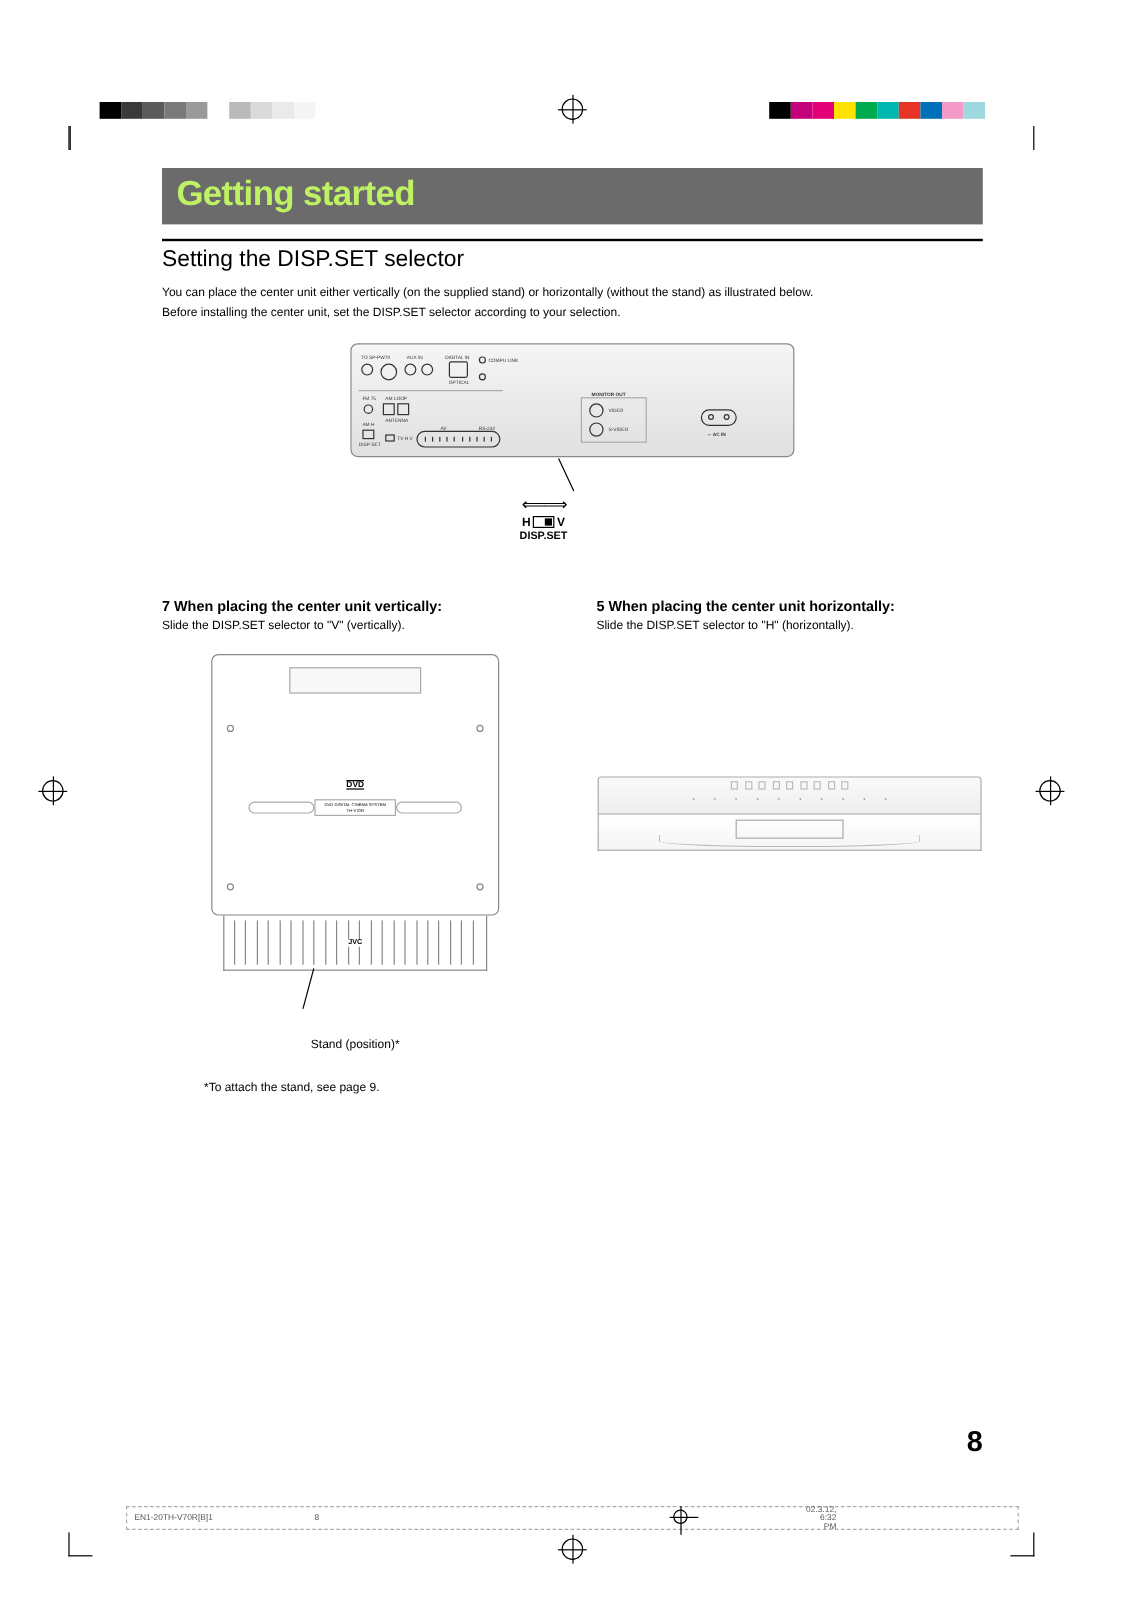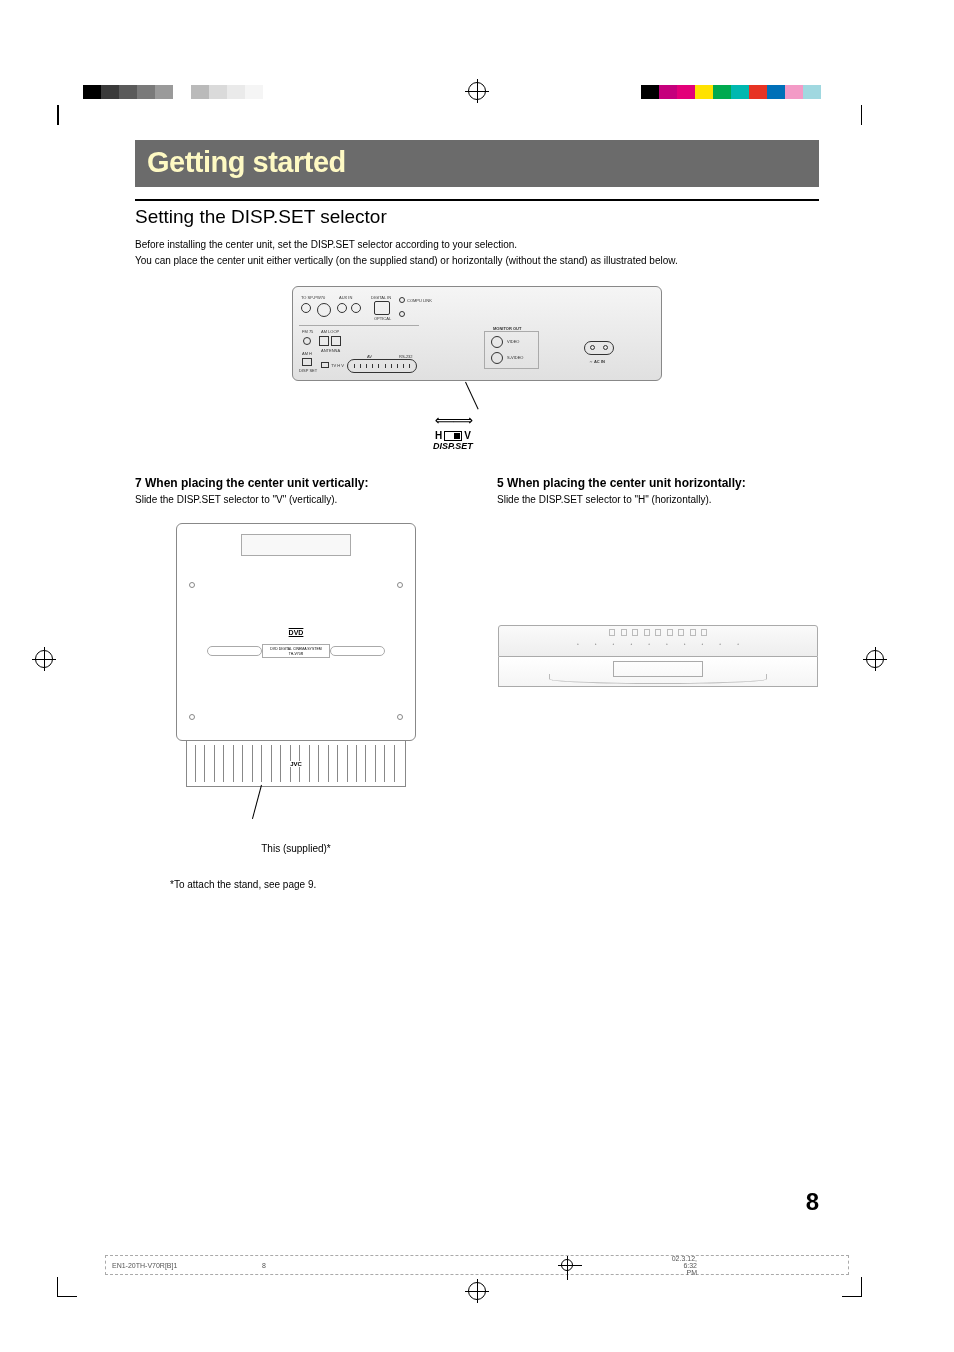--- a/index.html
+++ b/index.html
@@ -94,21 +94,21 @@
     .side-target.left { left: 35px; }
     .side-target.right { right: 70px; }
     .content {
       position: absolute;
       left: 135px;
       right: 135px;
       top: 140px;
     }
     .title-bar {
       background: #6b6b6b;
-      color: #fef9c3;
+      color: #bef264;
       font-size: 29px;
       font-weight: bold;
       padding: 6px 12px 8px 12px;
       margin-bottom: 12px;
       letter-spacing: -0.5px;
     }
     .section-rule {
       border-top: 2px solid #000;
       margin-bottom: 5px;
     }
@@ -200,26 +200,25 @@
       right: 1px;
       top: 1px;
       width: 6px;
       height: 6px;
       background: #000;
     }
     .disp-label {
       font-size: 9px;
       font-weight: bold;
       margin-top: 0;
-      font-style: italic;
     }
     .two-col {
       display: flex;
       gap: 40px;
-      margin-top: 20px;
+      margin-top: 42px;
     }
     .col {
       flex: 1;
     }
     .col-heading {
       font-size: 12px;
       font-weight: bold;
       margin-bottom: 4px;
     }
     .col-text {
@@ -482,22 +481,22 @@
 <div class="corner-mark bl"></div>
 <div class="corner-mark br"></div>
 
 <div class="side-target left"><span class="reg-target"></span></div>
 <div class="side-target right"><span class="reg-target"></span></div>
 
 <div class="content">
   <div class="title-bar">Getting started</div>
   <div class="section-rule"></div>
   <div class="section-heading">Setting the DISP.SET selector</div>
+  <div class="intro-text">You can place the center unit either vertically (on the supplied stand) or horizontally (without the stand) as illustrated below.</div>
   <div class="intro-text">Before installing the center unit, set the DISP.SET selector according to your selection.</div>
-  <div class="intro-text">You can place the center unit either vertically (on the supplied stand) or horizontally (without the stand) as illustrated below.</div>
 
   <div class="diagram-area">
     <div class="back-panel">
       <div class="back-panel-inner">
         <span class="panel-label" style="top:2px;left:2px">TO SP-PW70</span>
         <span class="panel-label" style="top:2px;left:40px">AUX IN</span>
         <span class="panel-label" style="top:2px;left:72px">DIGITAL IN</span>
         <span class="jack" style="top:10px;left:2px"></span>
         <span class="jack" style="top:10px;left:18px;width:14px;height:14px"></span>
         <span class="jack" style="top:10px;left:38px"></span>
@@ -603,21 +602,21 @@
             <div class="stand-vent"></div>
             <div class="stand-vent"></div>
             <div class="stand-vent"></div>
             <div class="stand-vent"></div>
             <div class="stand-vent"></div>
             <div class="stand-vent"></div>
           <div class="stand-jvc">JVC</div>
         </div>
         <div class="stand-callout"></div>
       </div>
-      <div class="stand-caption">This (supplied)*</div>
+      <div class="stand-caption">Stand (position)*</div>
       <div class="footnote">*To attach the stand, see page 9.</div>
     </div>
 
     <div class="col">
       <div class="col-heading">5 When placing the center unit horizontally:</div>
       <div class="col-text">Slide the DISP.SET selector to "H" (horizontally).</div>
 
       <div class="horiz-unit">
         <div class="horiz-top">
           <div class="horiz-vents">

